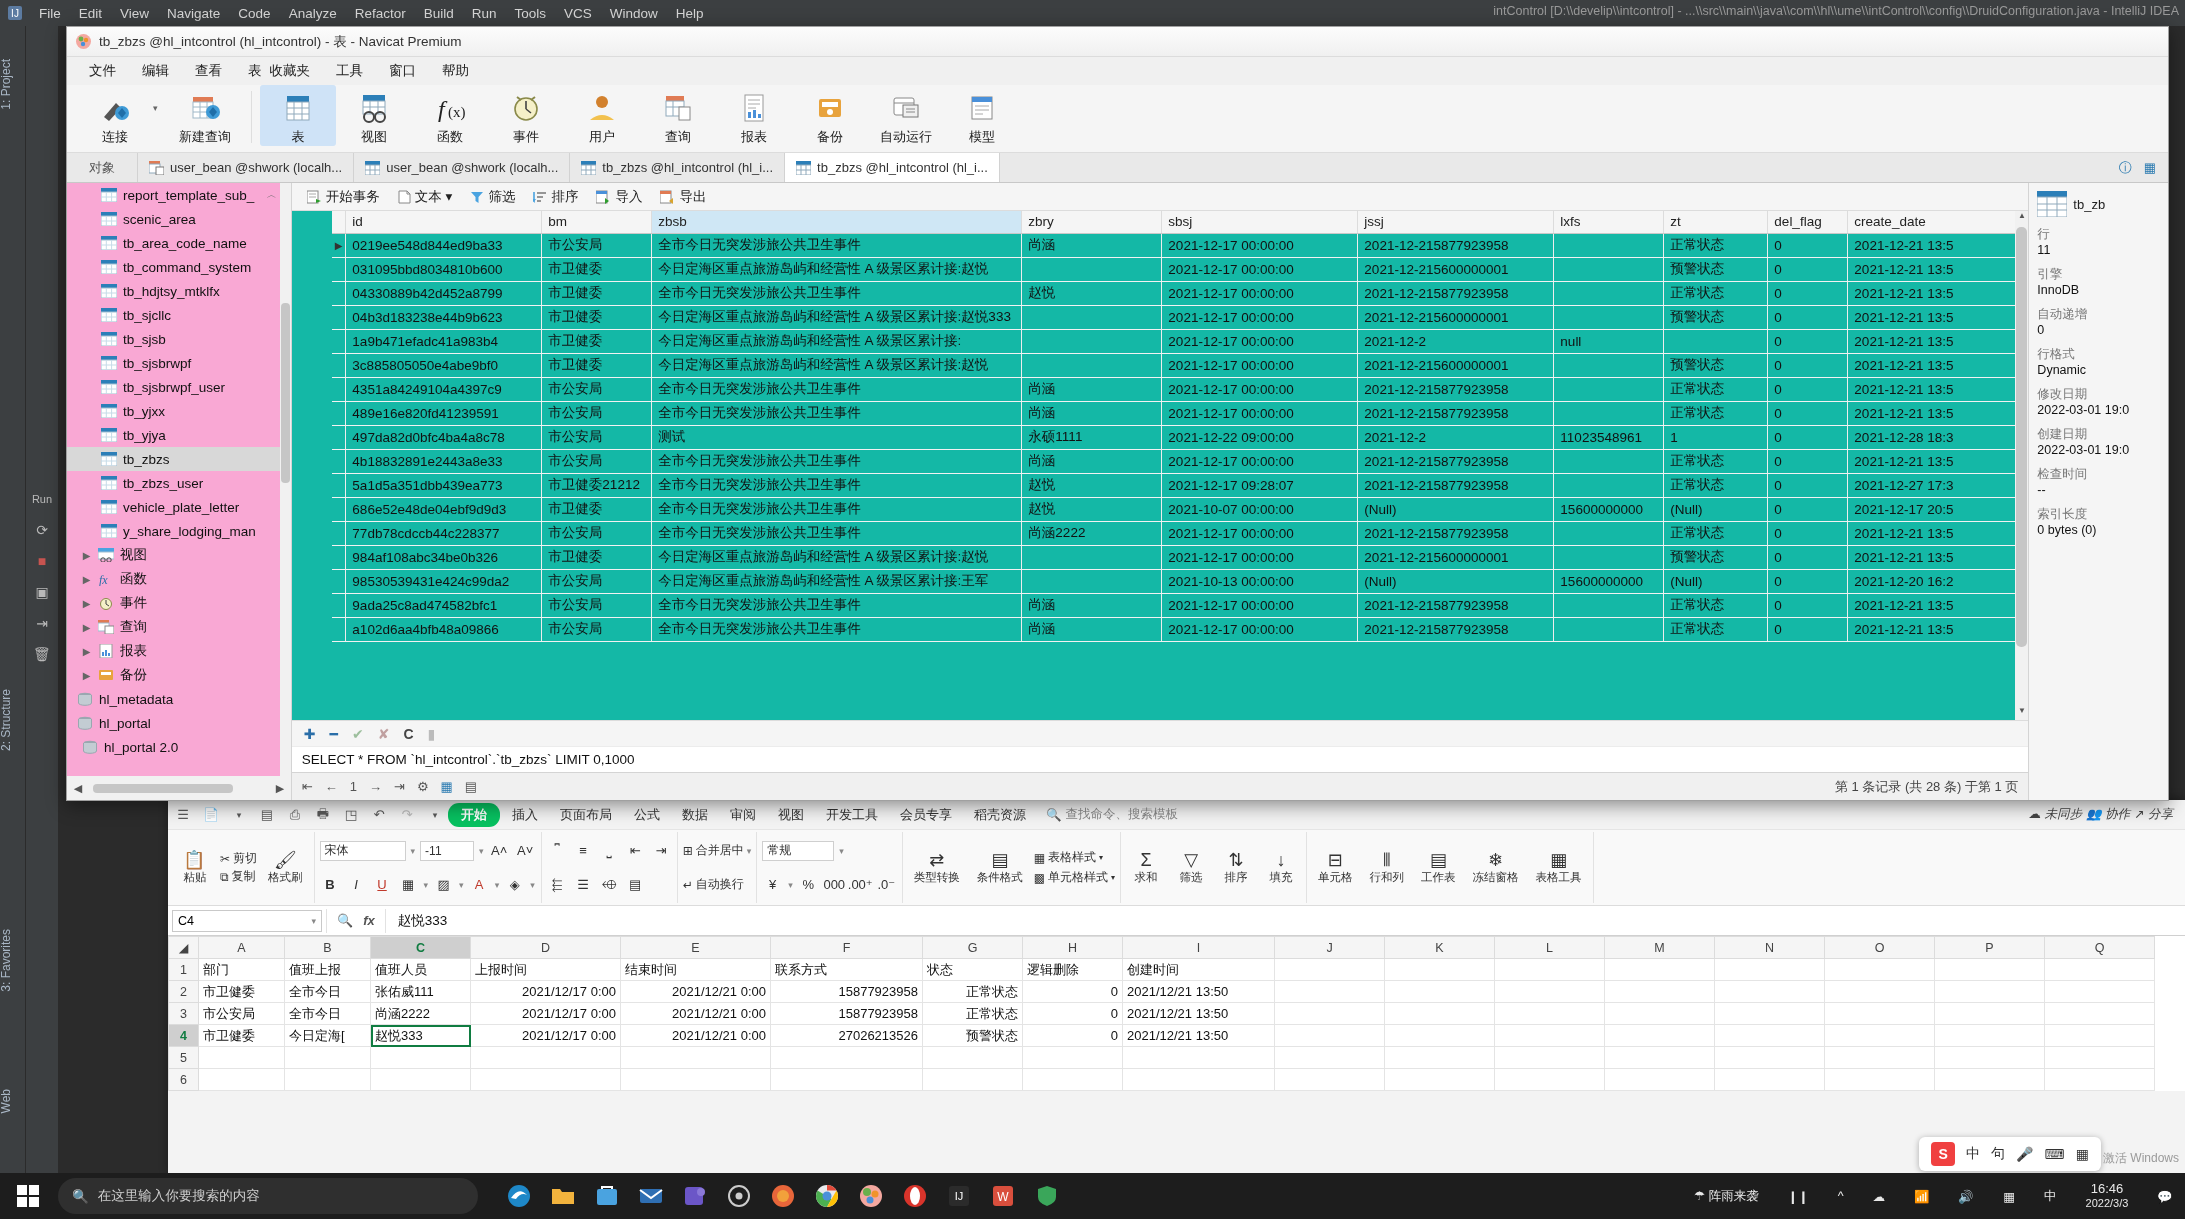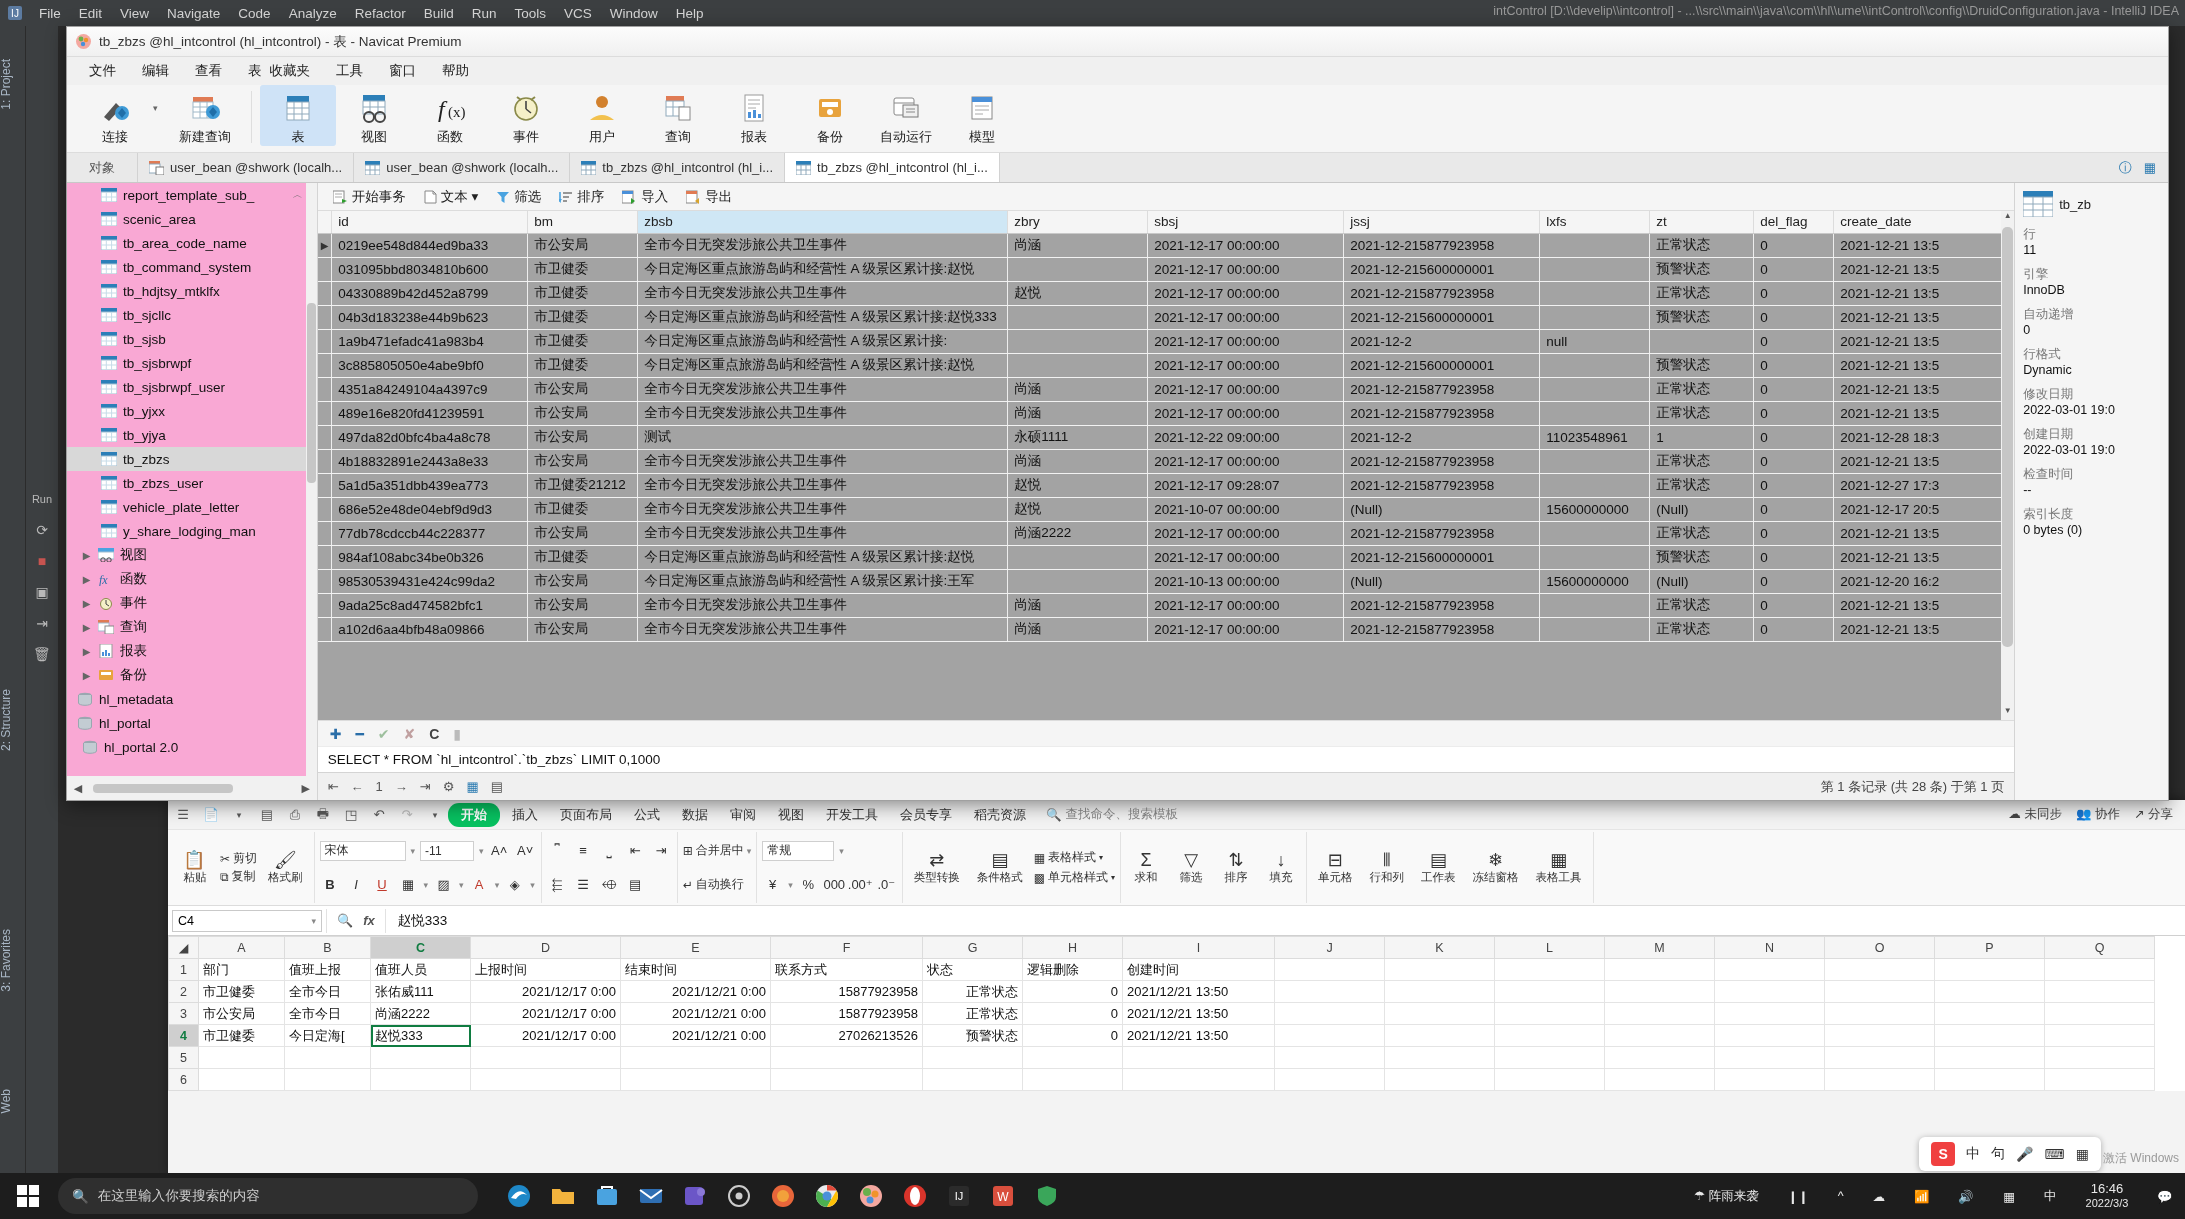--- a/index.html
+++ b/index.html
@@ -66,21 +66,21 @@
     width:22px;height:22px;border-radius:3px;display:flex;align-items:center;justify-content:center;
     color:#5a5a5a; font-size:13px;
   }
   #excel-ribbon-tabs .tab { padding:4px 10px; white-space:nowrap; color:#333; }
   #excel-ribbon-tabs .tab.accent {
     background:#07c160; color:#fff; border-radius:11px; padding:3px 13px; font-weight:bold;
   }
   #excel-search {
     display:flex;align-items:center;gap:4px;color:#888;font-size:12.5px;margin-left:8px;
   }
-  #excel-right-tabs { margin-left:auto; display:flex; align-items:center; gap:14px; font-size:12.5px; color:#444; padding-right:8px; }
+  #excel-right-tabs { margin-left:auto; display:flex; align-items:center; gap:4px; font-size:12.5px; color:#444; padding-right:8px;font-style:italic; }
 
   #excel-ribbon {
     height:76px; background:#f9f9f9; display:flex; align-items:stretch; font-size:12px; color:#333;
     border-bottom:1px solid #dcdcdc; padding:2px 2px;
   }
   .rb-group { display:flex; flex-direction:column; justify-content:center; padding:0 5px;
     border-right:1px solid #e2e2e2; }
   .rb-row { display:flex; align-items:center; gap:5px; height:34px; }
   .rb-inline { display:flex; align-items:center; gap:3px; white-space:nowrap; }
   .rb-vbtn { display:flex; flex-direction:column; align-items:center; justify-content:center;
@@ -166,25 +166,25 @@
   .tree-item.sel { background:#d8d8d8; }
   .tbl-ico { width:16px;height:14px; flex:0 0 16px; }
   .twisty { width:11px; text-align:center; color:#666; font-size:10px; flex:0 0 11px; }
   #sidebar-scroll { position:absolute; right:0; top:0; width:11px; bottom:24px; background:#f1f1f1; }
   #sidebar-scroll .thumb { position:absolute; left:1px; width:9px; top:120px; height:180px; background:#c6c6c6; border-radius:4px; }
   #sidebar-hscroll { position:absolute; left:0; bottom:0; height:24px; right:0; background:#f1f1f1;
     display:flex; align-items:center; justify-content:space-between; padding:0 2px; }
   #sidebar-hscroll .hthumb { position:absolute; left:26px; width:140px; height:9px; top:8px; background:#c6c6c6; border-radius:4px; }
   #sidebar-hscroll .arw { width:18px; text-align:center; color:#555; font-size:11px; z-index:2;}
 
-  #nav-main { flex:1; position:relative; background:#a3a3a3; display:flex; flex-direction:column; }
+  #nav-main { flex:1; position:relative; background:#14b8a6; display:flex; flex-direction:column; }
   #grid-toolbar { height:28px; background:#f5f5f5; display:flex; align-items:center; gap:4px;
     padding:0 8px; font-size:13.5px; color:#222; border-bottom:1px solid #dcdcdc; }
   #grid-toolbar .gt { display:flex;align-items:center;gap:4px;padding:2px 7px; white-space:nowrap; }
-  #grid-wrap { flex:1; position:relative; overflow:hidden; }
+  #grid-wrap { flex:1; position:relative; overflow:hidden;padding-left:40px; }
   table.dgrid { border-collapse:collapse; width:100%; font-size:13.5px; table-layout:fixed; }
   table.dgrid th {
     background:#f5f5f5; border-right:1px solid #dcdcdc; border-bottom:1px solid #c8c8c8;
     font-weight:normal; text-align:left; padding:2px 6px; height:22px; color:#222; font-size:13.5px;
   }
   table.dgrid th.hl { background:#cfe7f5; }
   table.dgrid td {
     border-right:1px solid #ededed; border-bottom:1px solid #f2f2f2; padding:1px 6px;
     height:24px; white-space:nowrap; overflow:hidden; color:#111; font-size:13.5px;
   }

